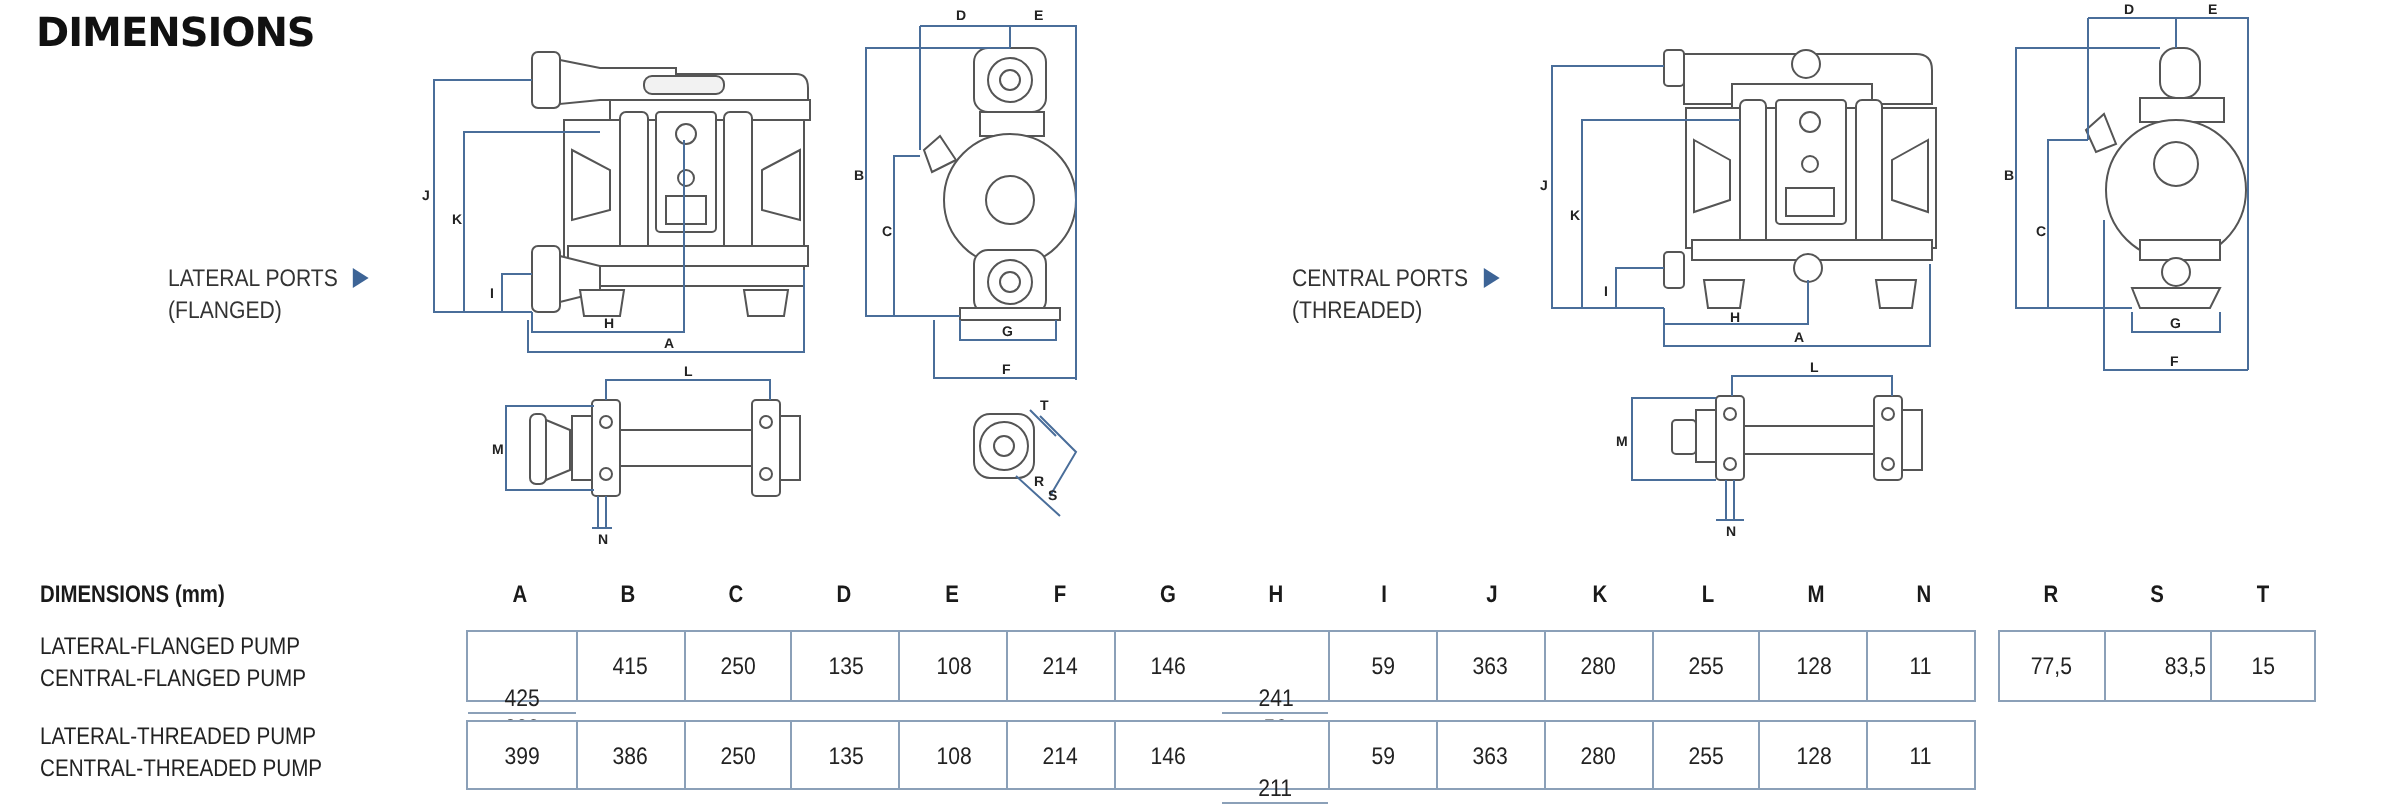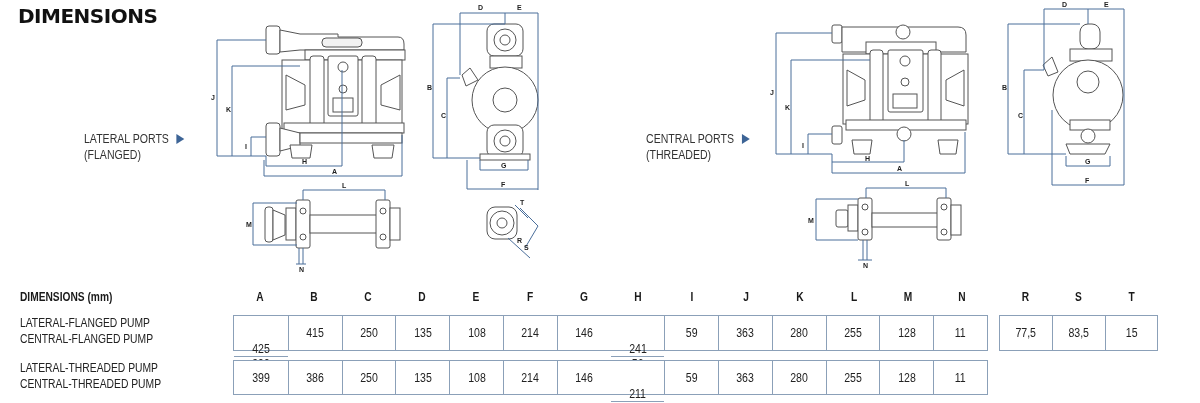--- a/index.html
+++ b/index.html
@@ -348,19 +348,19 @@
       <span>128</span>
     </div>
     <div class="cell" style="width: 54px;">
       <span>11</span>
     </div>
   </div>
 <div class="tbox" id="box-extra" style="left:999px; top:315px; width:159px; height:36px;">
     <div class="cell" style="width: 53px;">
       <span>77,5</span>
     </div>
-    <div class="cell" style="width: 53px;">
+    <div class="cell" style="width: 53px; justify-content: flex-end;">
       <span>83,5</span>
     </div>
     <div class="cell" style="width: 53px;">
       <span>15</span>
     </div>
   </div>
 
 </body></html>

